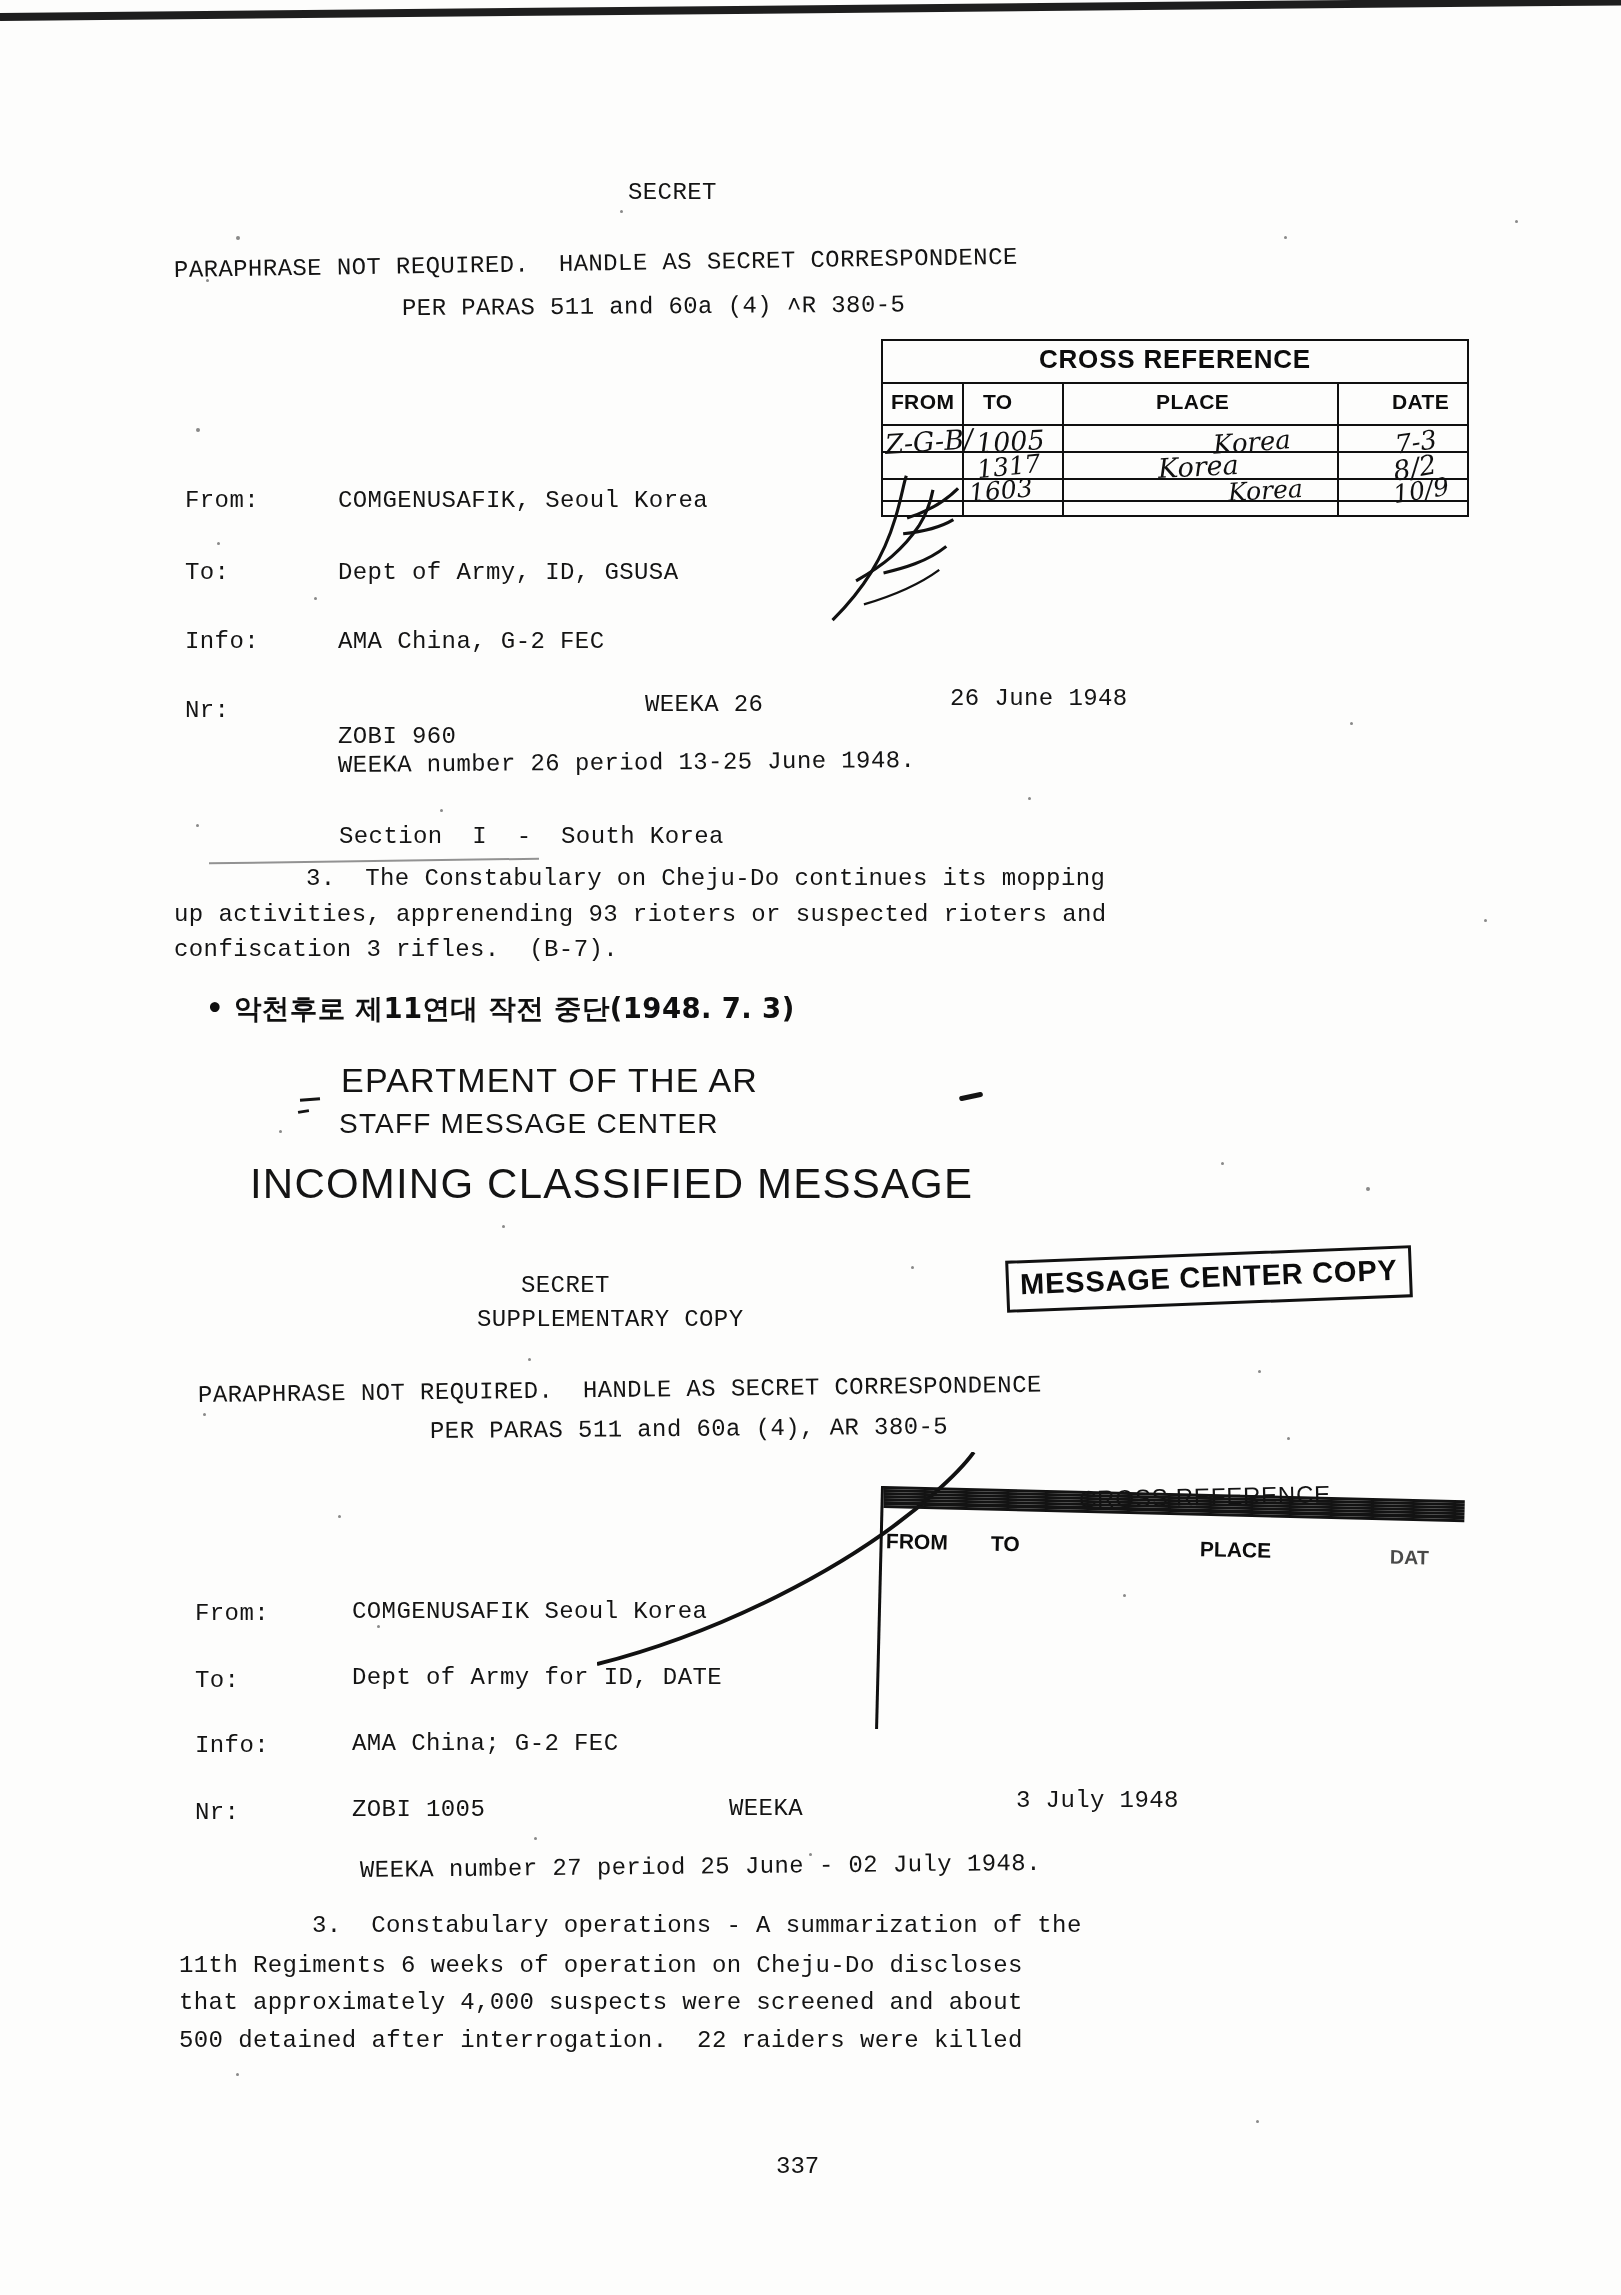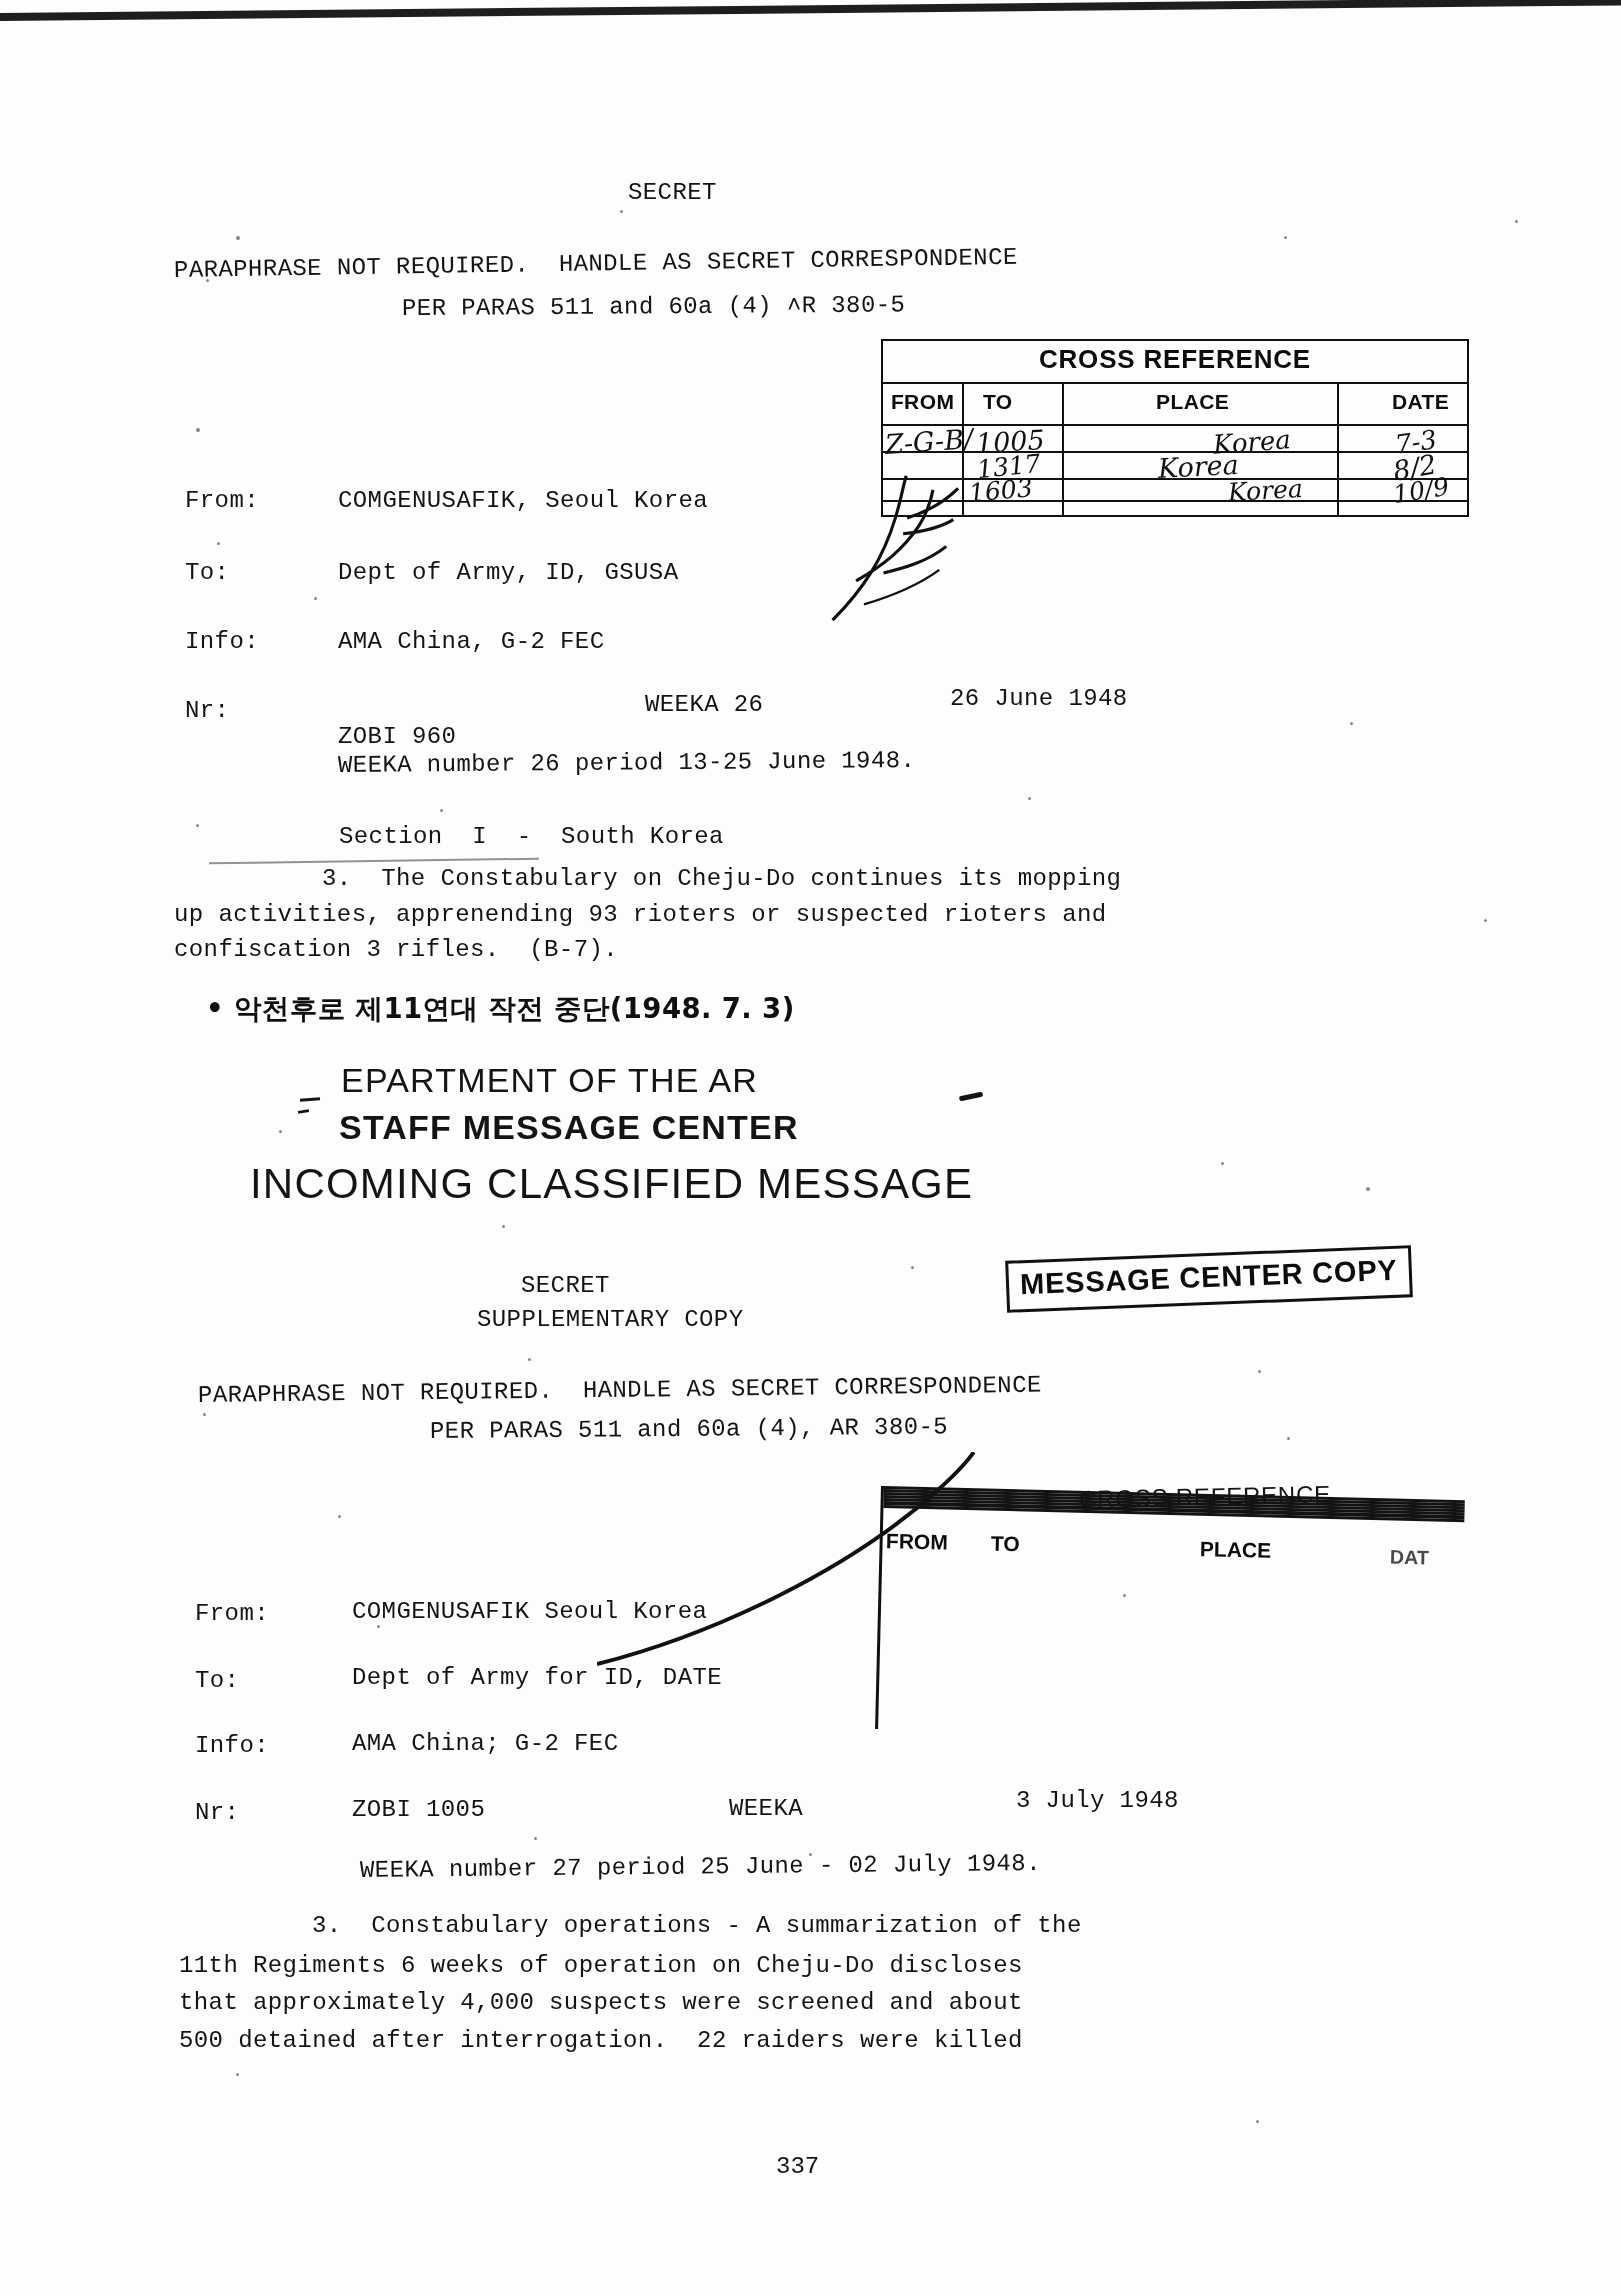--- a/index.html
+++ b/index.html
@@ -49,21 +49,21 @@
 
   
   .headline {
     position: absolute;
     font-family: "Liberation Sans", "DejaVu Sans", sans-serif;
     color: #141414;
     white-space: pre;
     letter-spacing: 1.2px;
   }
   .h-1 { font-size: 34px; margin-left: 16px; }
-  .h-2 { font-size: 34px; font-weight: bold; }
+  .h-2 { font-size: 28px; }
   .h-3 { font-size: 42px; }
 
   .korean {
     position: absolute;
     font-family: "DejaVu Sans", "Liberation Sans", sans-serif;
     font-weight: bold;
     font-size: 27.5px;
     color: #101010;
     white-space: pre;
     letter-spacing: 0.4px;
@@ -264,21 +264,21 @@
   <div class="typed t-lg" style="left:645px; top:691px;">WEEKA 26</div>
 
   <div class="typed t-lg" style="left:950px; top:685px;">26 June 1948</div>
 
   <div class="typed t-lg" style="left:338px; top:752px; transform:rotate(-0.5deg); transform-origin:left center;">WEEKA number 26 period 13-25 June 1948.</div>
 
   <div class="typed t-lg" style="left:339px; top:823px;">Section  I  -  South Korea</div>
 
   <div style="position:absolute; left:209px; top:860px; width:330px; height:2.4px; background:#3b3b3b; opacity:.55; transform:rotate(-0.8deg);"></div>
 
-  <div class="typed t-lg" style="left:322px; top:865px;text-align:center;">3.  The Constabulary on Cheju-Do continues its mopping</div>
+  <div class="typed t-lg" style="left:306px; top:865px;text-align:center;">3.  The Constabulary on Cheju-Do continues its mopping</div>
   <div class="typed t-lg" style="left:174px; top:901px;">up activities, apprenending 93 rioters or suspected rioters and</div>
   <div class="typed t-lg" style="left:174px; top:936px;">confiscation 3 rifles.  (B-7).</div>
 
   <div class="korean" style="left:206px; top:991px;">• 악천후로 제11연대 작전 중단(1948. 7. 3)</div>
 
   <div class="headline h-1" style="left:325px; top:1061px;">EPARTMENT OF THE AR</div>
 
   <div style="position:absolute;left:300px;top:1098px;width:20.4px;height:3.1px;background:#141414;transform:rotate(-4deg);"></div>
   <div style="position:absolute;left:298px;top:1110px;width:11px;height:3.1px;background:#141414;transform:rotate(-9deg);"></div>
   <div style="position:absolute;left:959px;top:1094px;width:23.6px;height:4.7px;background:#141414;border-radius:2.4px;transform:rotate(-12deg);"></div>

